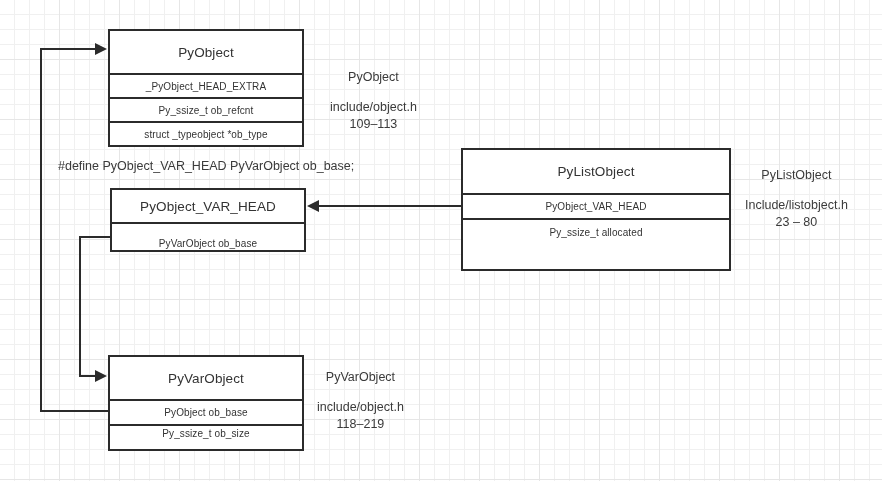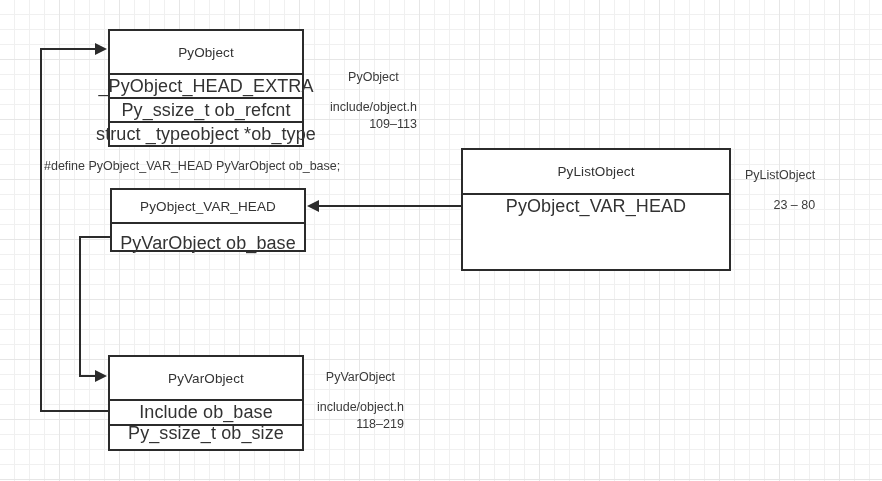--- a/index.html
+++ b/index.html
@@ -34,21 +34,21 @@
     box-sizing: border-box;
     border: 2px solid #2b2b2b;
     background: #ffffff;
   }
   .uml-row {
     box-sizing: border-box;
     display: flex;
     align-items: center;
     justify-content: center;
     color: #333333;
-    font-size: 18px;
+    font-size: 10px;
     letter-spacing: .1px;
     white-space: nowrap;
   }
   .uml-row.header {
     font-size: 13.5px;
   }
   .uml-row + .uml-row {
     border-top: 2px solid #2b2b2b;
   }
 
@@ -63,21 +63,20 @@
   }
   .annot .title {
     display: block;
     margin-bottom: 13px;
   }
   .annot .loc {
     display: block;
   }
   .annot .lines {
     display: block;
-    text-align: right;
   }
 
   .define-note {
     position: absolute;
     color: #3a3a3a;
     font-size: 12.5px;
     white-space: nowrap;
   }
 
   
@@ -109,52 +108,54 @@
 
 <div id="canvas">
 
   <div class="uml-box" style="left:108px; top:29px; width:196px; height:118px;">
     <div class="uml-row header" style="height:42px;">PyObject</div>
     <div class="uml-row" style="height:24px;">_PyObject_HEAD_EXTRA</div>
     <div class="uml-row" style="height:24px;text-align:right;">Py_ssize_t ob_refcnt</div>
     <div class="uml-row" style="height:24px;">struct _typeobject *ob_type</div>
   </div>
 
-  <div class="define-note" style="left:44px; top:159px;text-align:right;">#define PyObject_VAR_HEAD PyVarObject ob_base;</div>
+  <div class="define-note" style="left:58px; top:159px;text-align:right;">#define PyObject_VAR_HEAD PyVarObject ob_base;</div>
 
   <div class="uml-box" style="left:110px; top:188px; width:196px; height:64px;">
     <div class="uml-row header" style="height:32px;">PyObject_VAR_HEAD</div>
     <div class="uml-row" style="height:40px;">PyVarObject ob_base</div>
   </div>
 
   <div class="uml-box" style="left:108px; top:355px; width:196px; height:96px;">
     <div class="uml-row header" style="height:42px;">PyVarObject</div>
-    <div class="uml-row" style="height:25px;">Include ob_base</div>
+    <div class="uml-row" style="height:25px;">PyObject ob_base</div>
     <div class="uml-row" style="height:17px;">Py_ssize_t ob_size</div>
   </div>
 
   <div class="uml-box" style="left:461px; top:148px; width:270px; height:123px;">
     <div class="uml-row header" style="height:43px;">PyListObject</div>
     <div class="uml-row" style="height:25px;">PyObject_VAR_HEAD</div>
+    <div class="uml-row" style="height:26px;">Py_ssize_t allocated</div>
   </div>
 
   <div class="annot" style="left:330px; top:69px;">
     <span class="title">PyObject</span>
     <span class="loc">include/object.h</span>
     <span class="lines">109–113</span>
   </div>
 
   <div class="annot" style="left:317px; top:369px;">
     <span class="title">PyVarObject</span>
     <span class="loc">include/object.h</span>
     <span class="lines">118–219</span>
   </div>
 
   <div class="annot" style="left:745px; top:167px;">
     <span class="title">PyListObject</span>
+    <span class="loc">Include/listobject.h</span>
     <span class="lines">23 – 80</span>
   </div>
 
   <div class="seg h" style="left:40px; top:410px; width:70px;"></div>
   <div class="seg v" style="left:40px; top:48px; height:364px;"></div>
   <div class="seg h" style="left:40px; top:48px; width:56px;"></div>
   <div class="arrow right" style="left:95px; top:43px;"></div>
 
   <div class="seg h" style="left:79px; top:236px; width:33px;"></div>
   <div class="seg v" style="left:79px; top:236px; height:141px;"></div>

